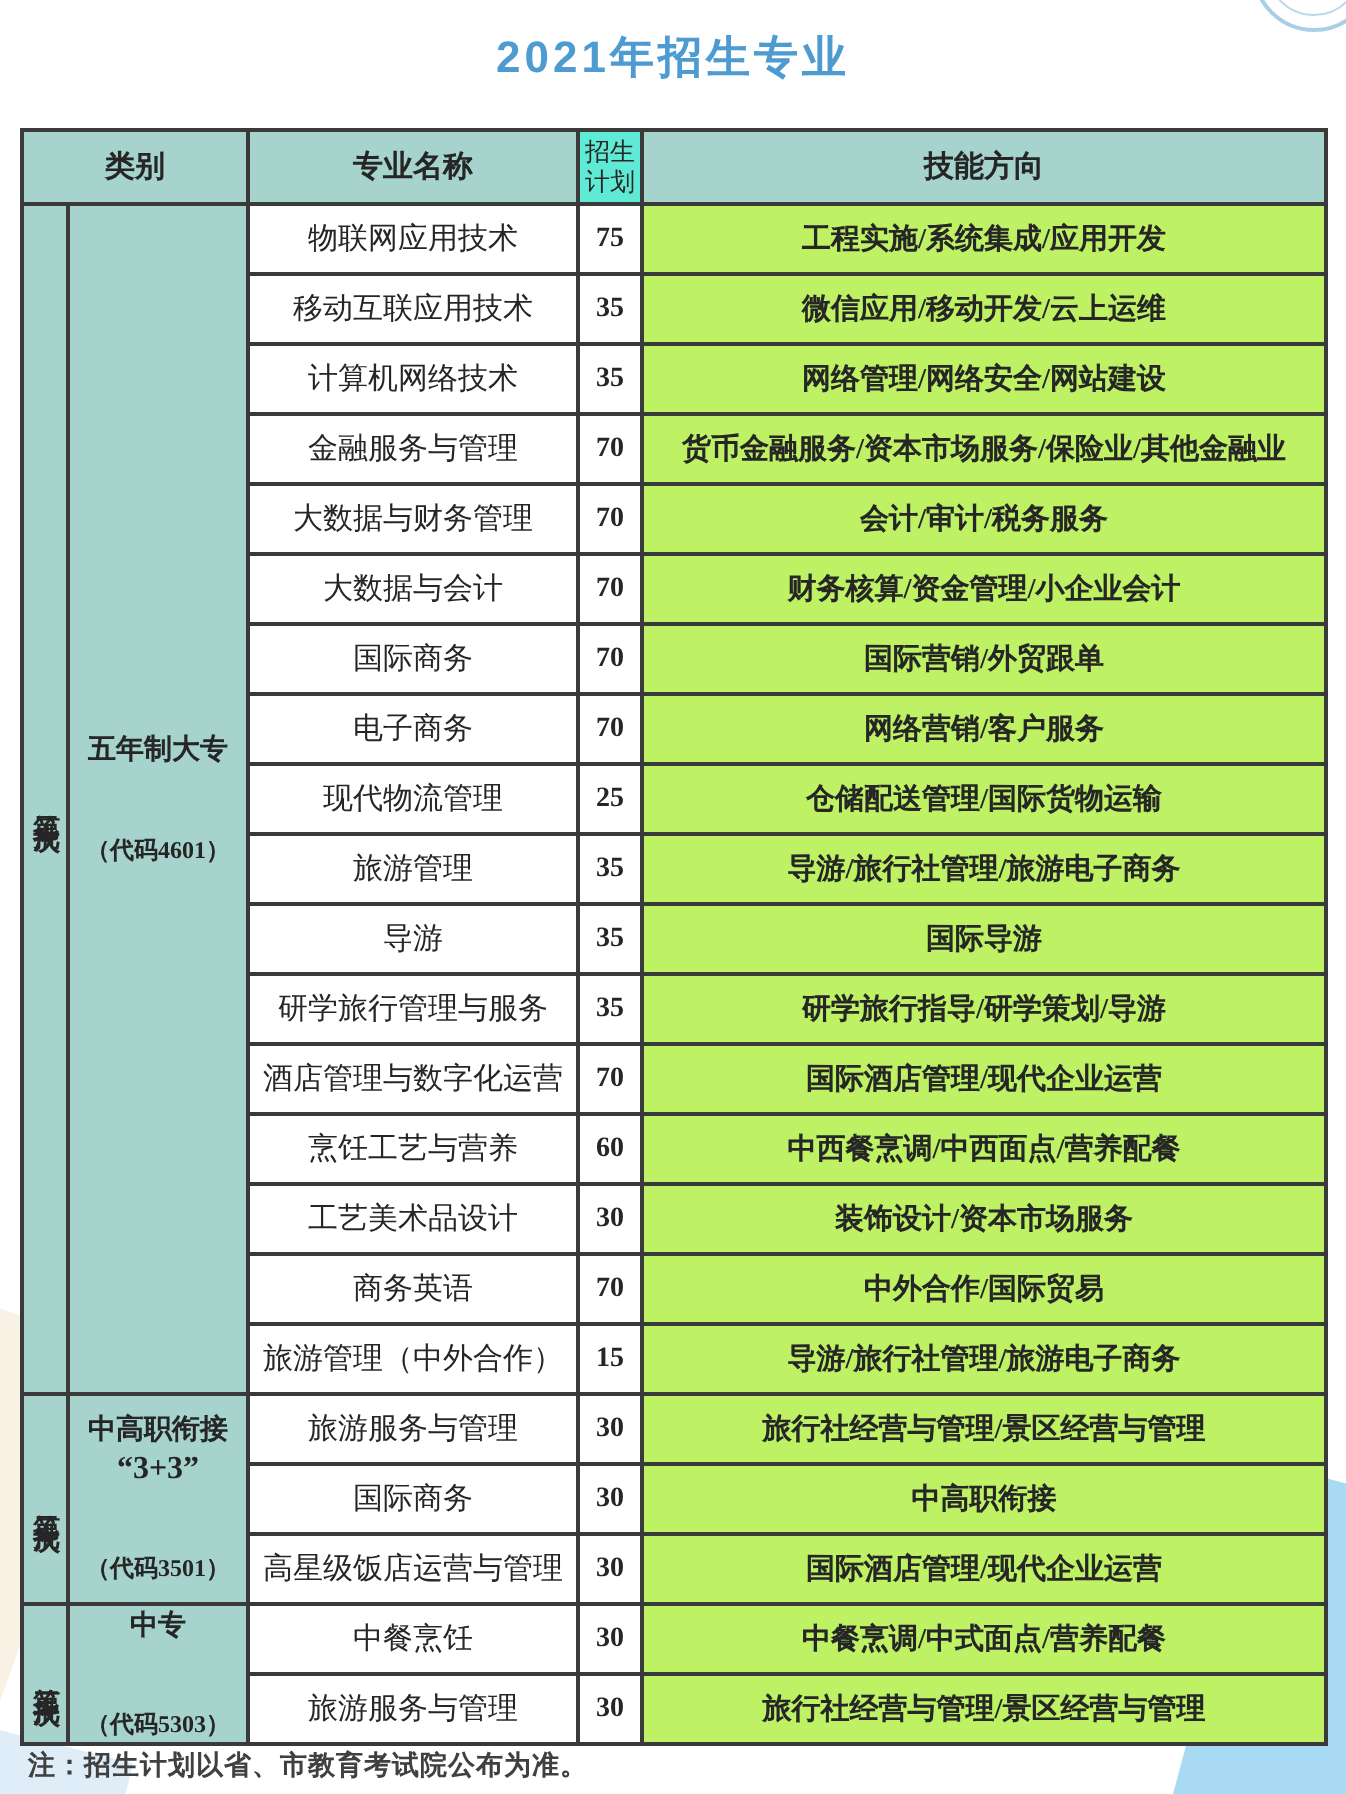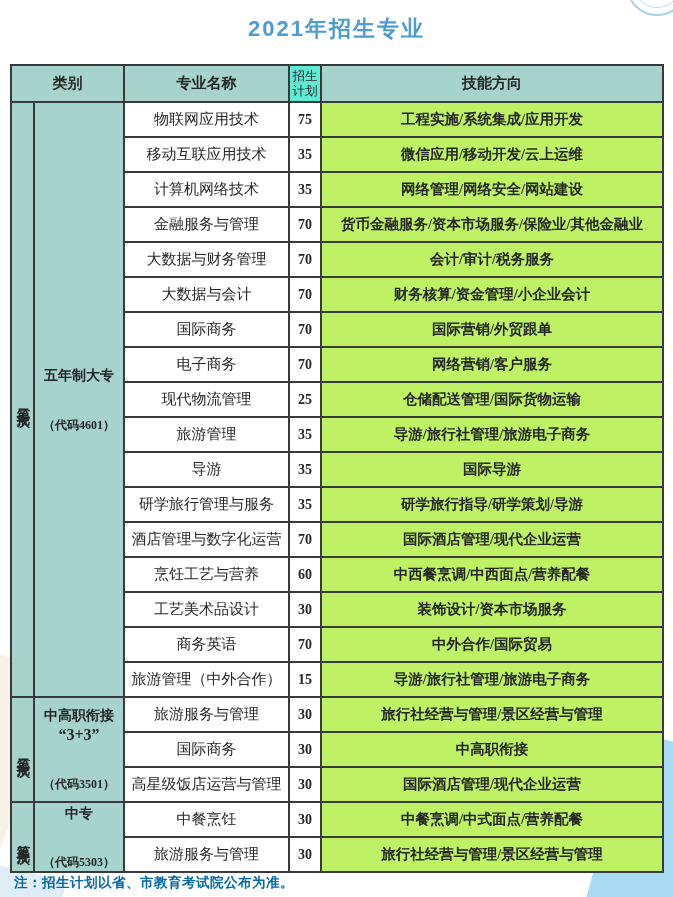--- a/index.html
+++ b/index.html
@@ -100,21 +100,21 @@
   td.category-cell .cat-code { font-size: 12px; line-height: 1.2; margin-top: 33px; }
   td.major-cell  { background: #ffffff; font-size: 15px;  font-weight: normal; }
   td.plan-cell   { background: #ffffff; font-size: 14px; font-weight: bold; margin-left: 12px; }
   td.skills-cell { background: #bef264; font-size: 14.5px; font-weight: bold; }
 
   
   .footnote {
     position: absolute; z-index: 2;
     left: 14px; top: 874px;
     font-size: 13.5px; font-weight: bold;
-    color: #0369a1;
+    color: #404040;
     letter-spacing: 0.5px;
   }
 </style>
 </head>
 <body>
 
 <div class="decor circle-outer"></div>
 <div class="decor circle-inner"></div>
 <div class="decor ribbon-blue"></div>
 <div class="decor ribbon-cream"></div>

